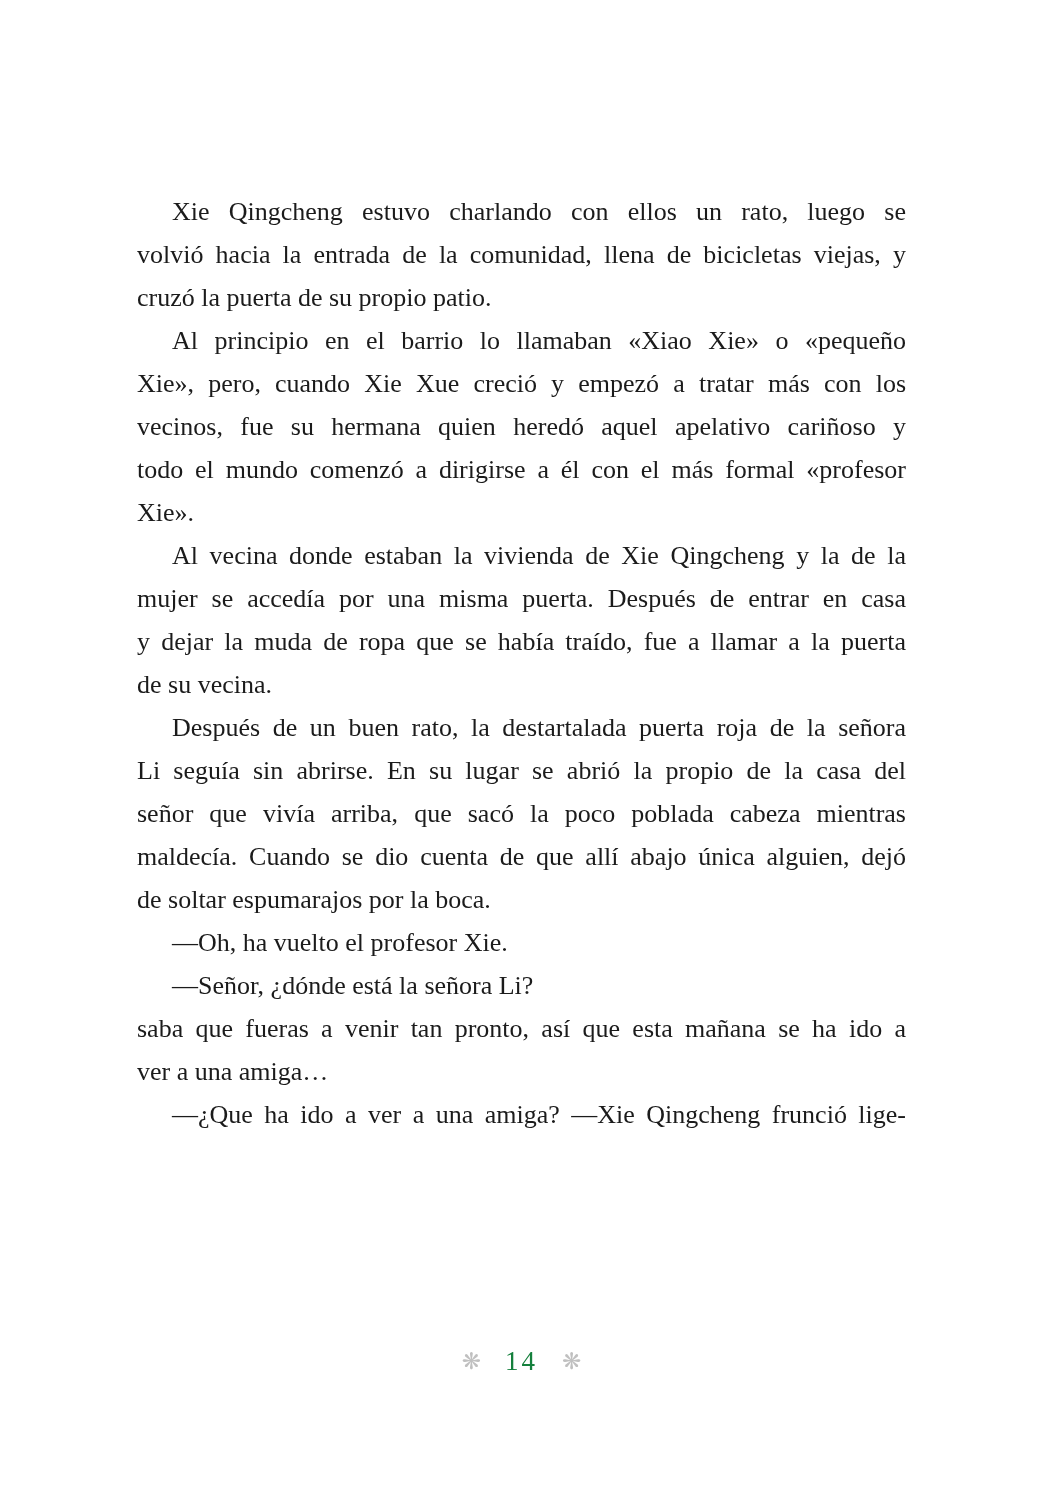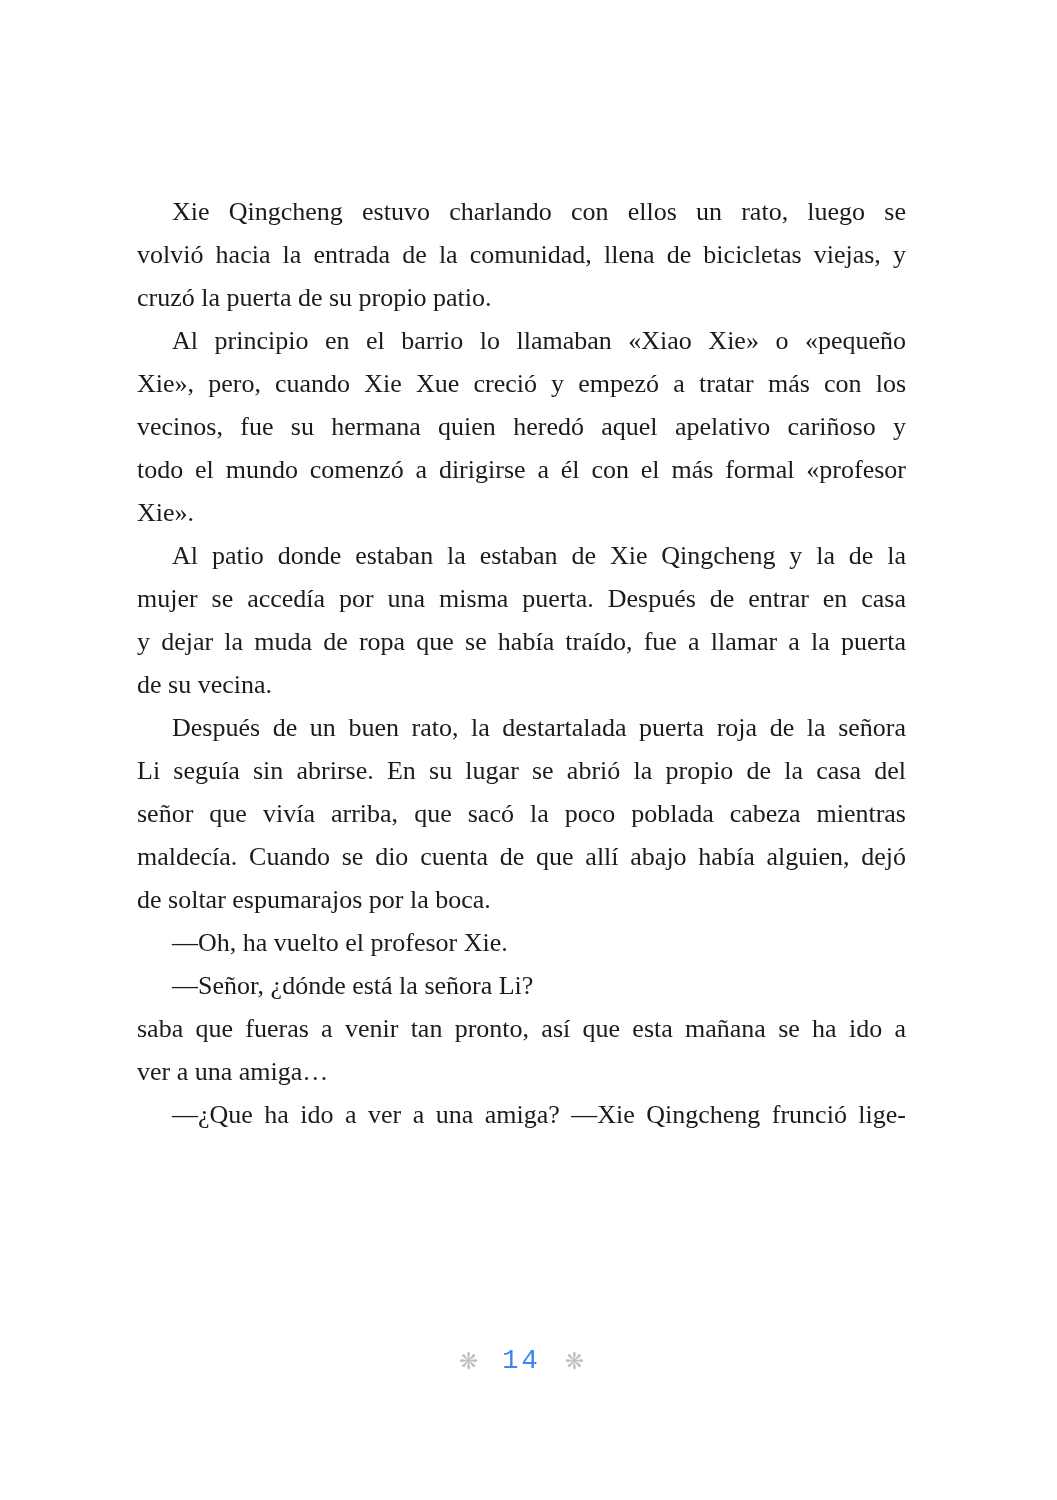--- a/index.html
+++ b/index.html
@@ -78,46 +78,46 @@
         <div class="line para-last">cruzó la puerta de su propio patio.</div>
       </div>
       <div class="paragraph">
         <div class="line para-first">Al principio en el barrio lo llamaban «Xiao Xie» o «pequeño</div>
         <div class="line">Xie», pero, cuando Xie Xue creció y empezó a tratar más con los</div>
         <div class="line">vecinos, fue su hermana quien heredó aquel apelativo cariñoso y</div>
         <div class="line">todo el mundo comenzó a dirigirse a él con el más formal «profesor</div>
         <div class="line para-last">Xie».</div>
       </div>
       <div class="paragraph">
-        <div class="line para-first">Al patio donde estaban la estaban de Xie Qingcheng y la de la</div>
+        <div class="line para-first">Al vecina donde estaban la vivienda de Xie Qingcheng y la de la</div>
         <div class="line">mujer se accedía por una misma puerta. Después de entrar en casa</div>
         <div class="line">y dejar la muda de ropa que se había traído, fue a llamar a la puerta</div>
         <div class="line para-last">de su vecina.</div>
       </div>
       <div class="paragraph">
         <div class="line para-first">Después de un buen rato, la destartalada puerta roja de la señora</div>
         <div class="line">Li seguía sin abrirse. En su lugar se abrió la propio de la casa del</div>
         <div class="line">señor que vivía arriba, que sacó la poco poblada cabeza mientras</div>
-        <div class="line">maldecía. Cuando se dio cuenta de que allí abajo había alguien, dejó</div>
+        <div class="line">maldecía. Cuando se dio cuenta de que allí abajo única alguien, dejó</div>
         <div class="line para-last">de soltar espumarajos por la boca.</div>
       </div>
       <div class="paragraph">
         <div class="line para-first para-last">—Oh, ha vuelto el profesor Xie.</div>
       </div>
       <div class="paragraph">
         <div class="line para-first para-last">—Señor, ¿dónde está la señora Li?</div>
       </div>
       <div class="paragraph">
         <div class="line">saba que fueras a venir tan pronto, así que esta mañana se ha ido a</div>
         <div class="line para-last">ver a una amiga…</div>
       </div>
       <div class="paragraph">
         <div class="line para-first">—¿Que ha ido a ver a una amiga? —Xie Qingcheng frunció lige-</div>
       </div>
     </main>
 
   <footer class="footer">
     <span class="ornament" style="color: rgb(192, 192, 192);">❋</span>
-    <span class="page-number" style="color: #3b82f6; font-family: Liberation Mono, monospace;">14</span>
+    <span class="page-number" style="color: #15803d;">14</span>
     <span class="ornament" style="color: rgb(192, 192, 192);">❋</span>
   </footer>
 
 </div>
 
 </body></html>

